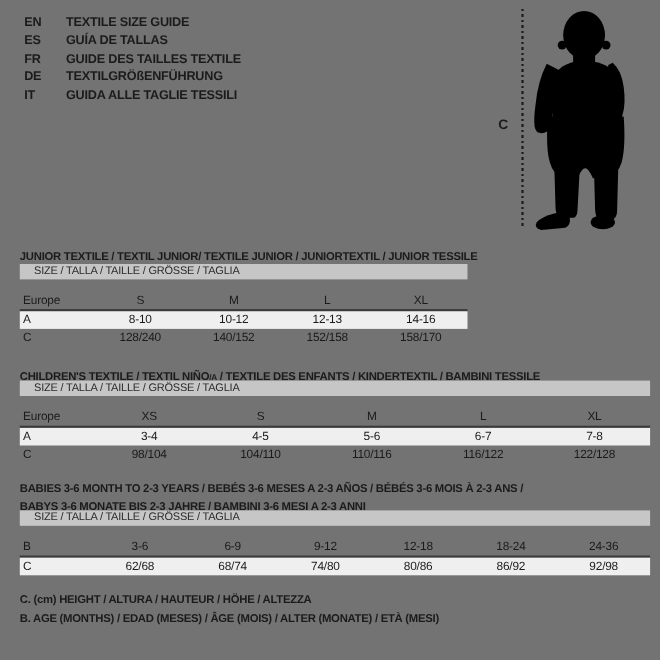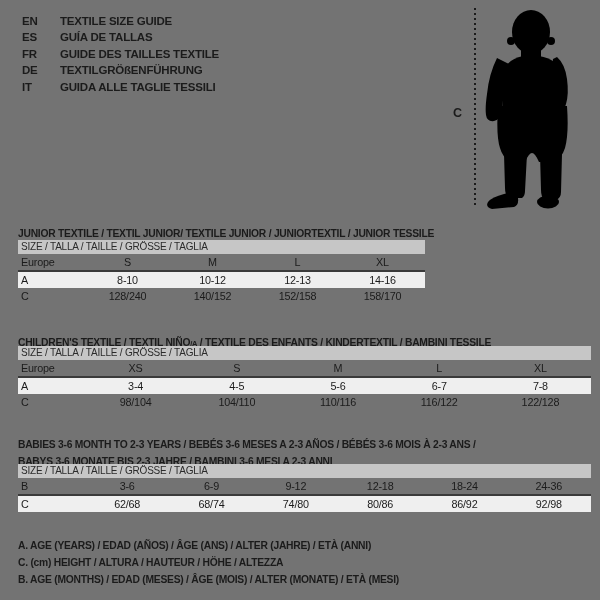--- a/index.html
+++ b/index.html
@@ -31,26 +31,26 @@
   .t1-title{top:228px;}
   .t2-title{top:319px;margin-top:18px;}
   .t3-title{top:436px;line-height:17px;}
   .sub{font-size:7.5px;}
 
   
   .tbl{position:absolute;left:18px;}
   .t1{top:240px;width:407px;}
   .t2{top:346px;width:573px;}
   .t3{top:464px;width:573px;}
-  .size-bar{height:14px;line-height:14px;background:var(--bar-gray);padding-left:3px;
+  .size-bar{height:14px;line-height:14px;background:var(--bar-gray);padding-left:13px;
             font-size:10px;color:#2b2b2b;letter-spacing:-0.2px;}
   .trow{display:flex;height:16px;align-items:center;font-size:10.8px;letter-spacing:-0.2px;}
   .trow .lbl{width:64px;padding-left:3px;}
   .trow .cell{flex:1;text-align:center;}
-  .hdr{border-bottom:2px solid var(--rule);box-sizing:content-box;}
+  .hdr{border-bottom:2px solid var(--rule);box-sizing:content-box;margin-top:11px;}
   .shade{background:var(--row-shade);}
 
   
   .notes{position:absolute;left:18px;top:537px;font-weight:bold;font-size:10.3px;
          letter-spacing:-0.25px;line-height:17px;white-space:nowrap;}
 </style>
 </head>
 <body>
 
 <div class="page">
@@ -172,18 +172,17 @@
       <span class="cell">62/68</span>
       <span class="cell">68/74</span>
       <span class="cell">74/80</span>
       <span class="cell">80/86</span>
       <span class="cell">86/92</span>
       <span class="cell">92/98</span>
     </div>
   </div>
 
   <div class="notes">
-    <div>A. AGE (YEARS) / EDAD (AÑOS) / ÂGE (ANS) / ALTER (JAHRE) / ETÀ (ANNI)</div>
     <div>C. (cm) HEIGHT / ALTURA / HAUTEUR / HÖHE / ALTEZZA</div>
     <div>B. AGE (MONTHS) / EDAD (MESES) / ÂGE (MOIS) / ALTER (MONATE) / ETÀ (MESI)</div>
   </div>
 
 </div>
 
 </body></html>

